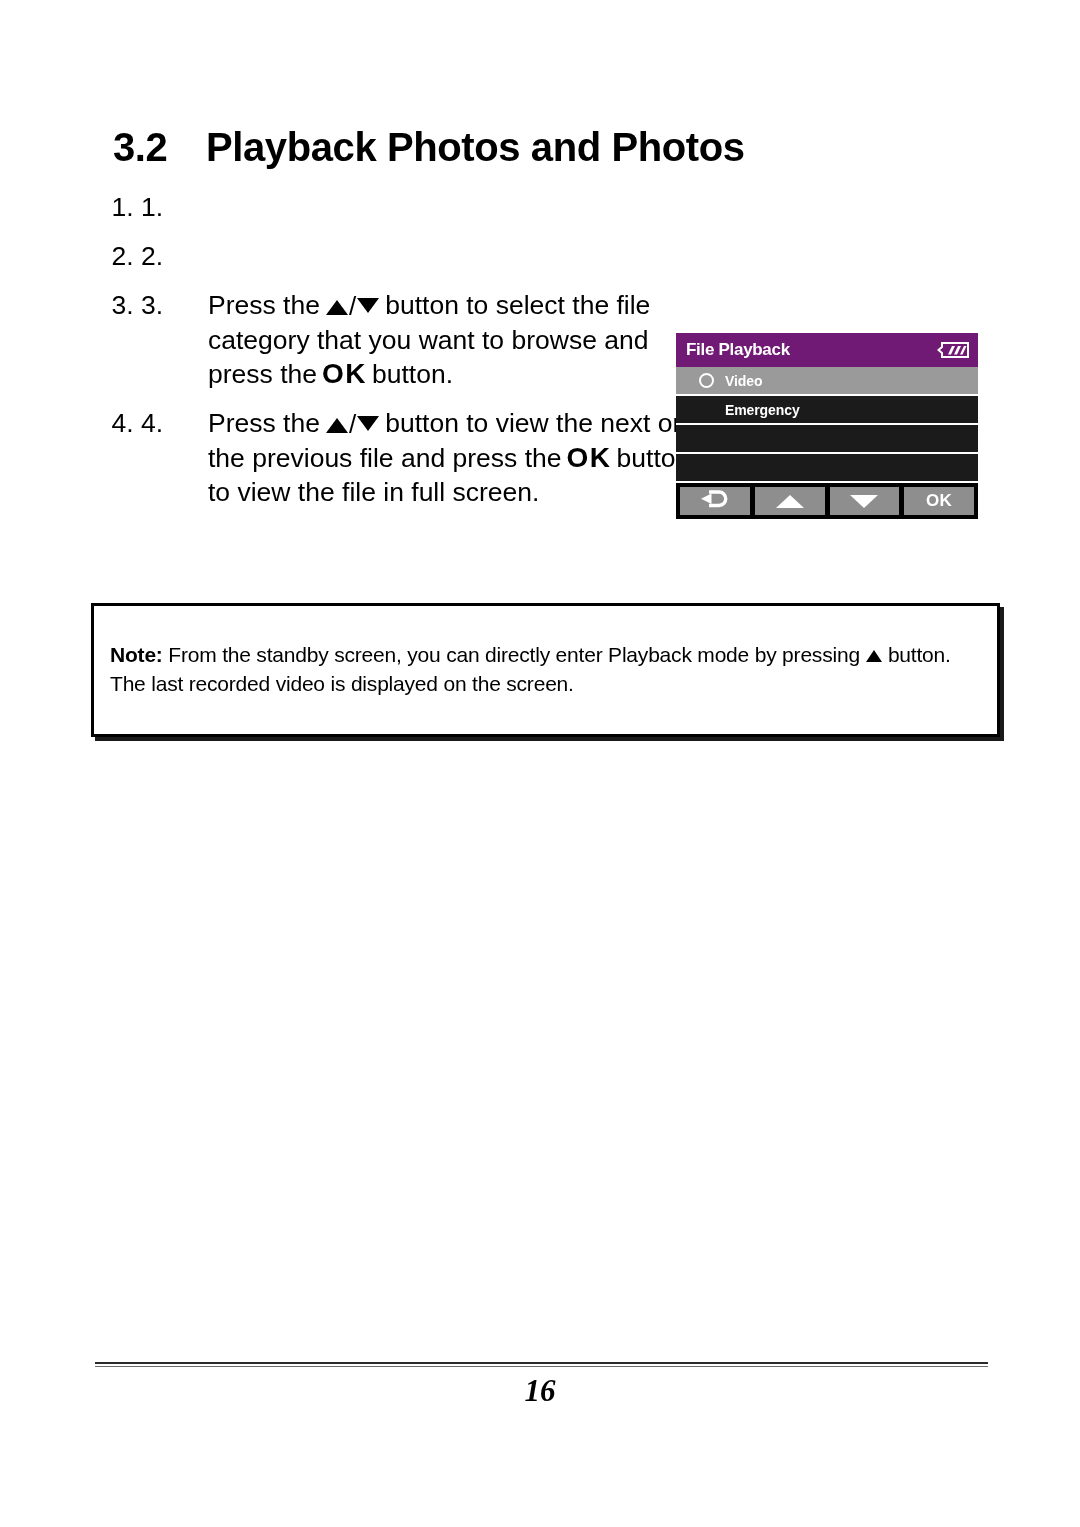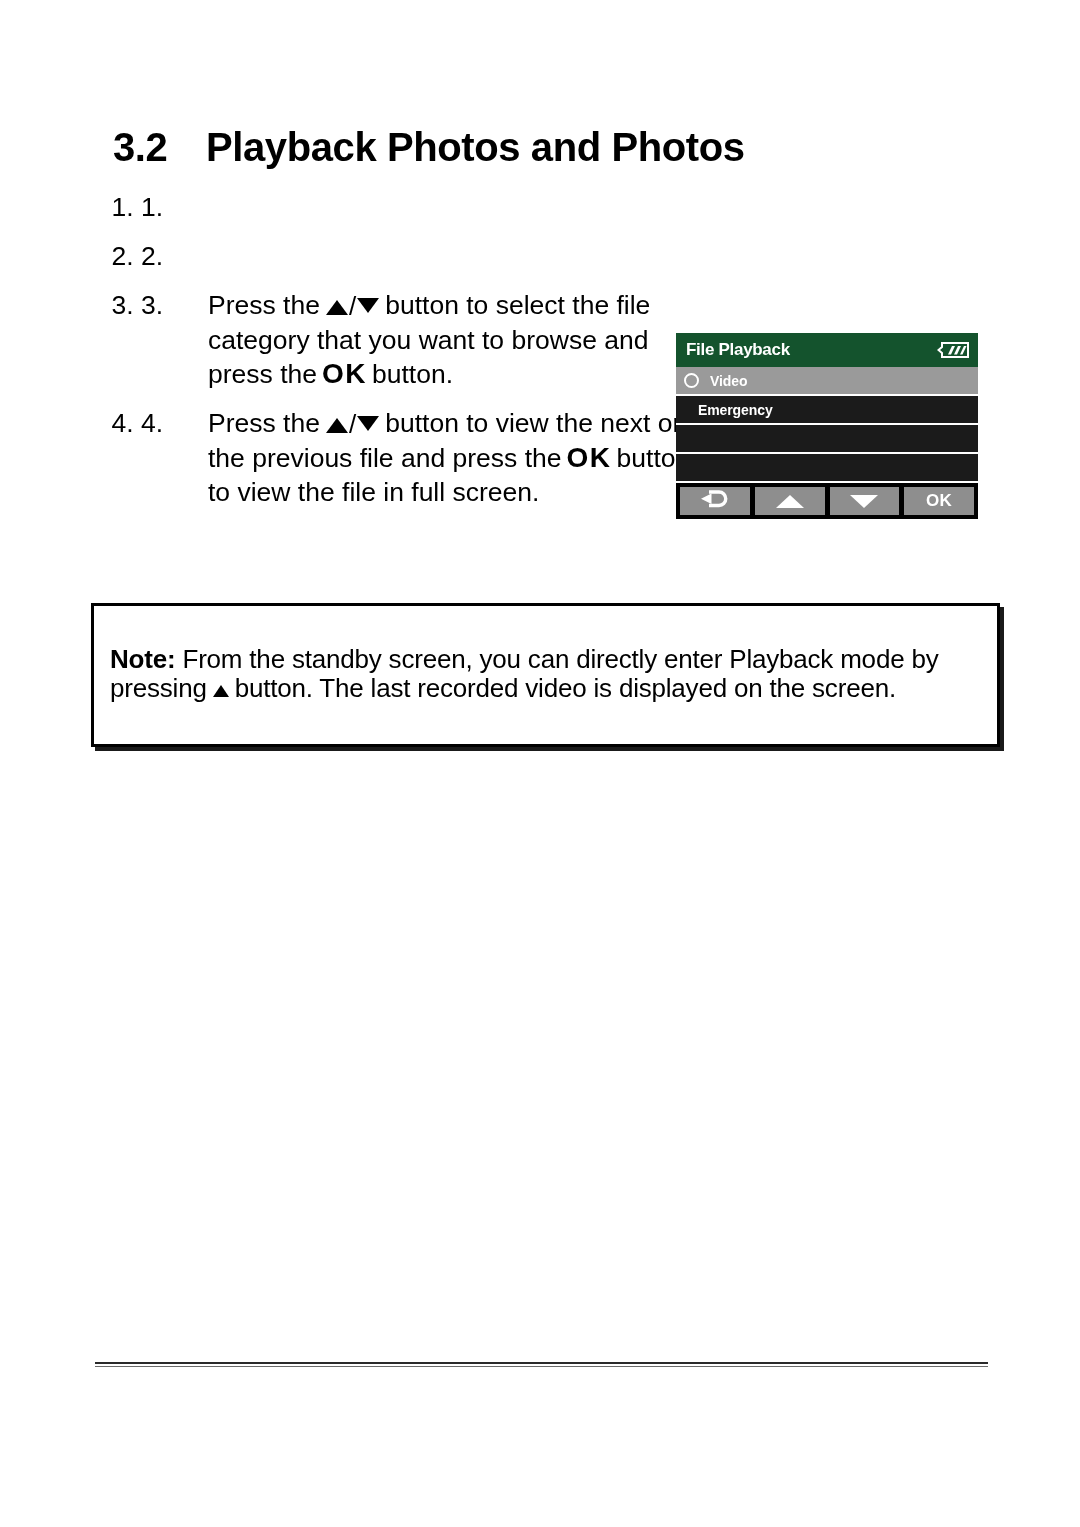--- a/index.html
+++ b/index.html
@@ -122,21 +122,21 @@
     left: 676px;
     top: 333px;
     width: 302px;
     height: 228px;
     background: #ffffff;
     box-sizing: border-box;
   }
   .osd-title {
     position: relative;
     height: 34px;
-    background: #14532d;
+    background: #701a75;
     display: flex;
     align-items: center;
     padding: 0 12px 0 10px;
     box-sizing: border-box;
   }
   .osd-title-text {
     color: #ffffff;
     font-size: 17px;
     font-weight: bold;
     letter-spacing: -0.3px;
@@ -150,21 +150,21 @@
     height: 16px;
   }
   .osd-rows {
     background: #ffffff;
   }
   .osd-row {
     height: 29px;
     background: #1b1b1b;
     display: flex;
     align-items: center;
-    padding-left: 8px;
+    padding-left: 23px;
     box-sizing: border-box;
     border-bottom: 2px solid #ffffff;
     position: relative;
   }
   .osd-row.selected {
     background: #9a9a9a;
   }
   .osd-row .radio {
     width: 15px;
     height: 15px;
@@ -173,21 +173,21 @@
     box-sizing: border-box;
     margin-right: 11px;
     flex: 0 0 auto;
   }
   .osd-row .row-label {
     color: #ffffff;
     font-size: 14px;
     font-weight: bold;
     letter-spacing: -0.1px;
   }
-  .osd-row.indent .row-label { margin-left: 14px; }
+  .osd-row.indent .row-label { margin-left: 26px; }
   .osd-row.blank { height: 29px; }
 
   .osd-buttons {
     height: 36px;
     background: #000000;
     display: flex;
     align-items: center;
     gap: 3px;
     padding: 3px;
     box-sizing: border-box;
@@ -228,21 +228,21 @@
     left: 91px;
     top: 603px;
     width: 909px;
     box-sizing: border-box;
     border: 3.5px solid #000000;
     background: #ffffff;
     padding: 13px 16px 15px 16px;
     box-shadow: 4px 4px 0 0 #1a1a1a;
   }
   .note-text {
-    font-size: 26px;
+    font-size: 21px;
     line-height: 29px;
     letter-spacing: -0.2px;
   }
   .note-label {
     font-weight: bold;
   }
   .note-tri-up {
     display: inline-block;
     width: 0; height: 0;
     border-left: 8px solid transparent;
@@ -374,14 +374,15 @@
 
     </div>
   </div>
 
   <div class="note-box">
     <p class="note-text"><span class="note-label">Note:</span><span> </span><span>From the standby screen, you can directly enter Playback mode by pressing</span><span class="note-tri-up"></span><span>button. The last recorded video is displayed on the screen.</span></p>
   </div>
 
   <div class="footer-rule"></div>
   <div class="footer-rule2"></div>
+  <div class="page-number">16</div>
 
 </div>
 
 </body></html>

